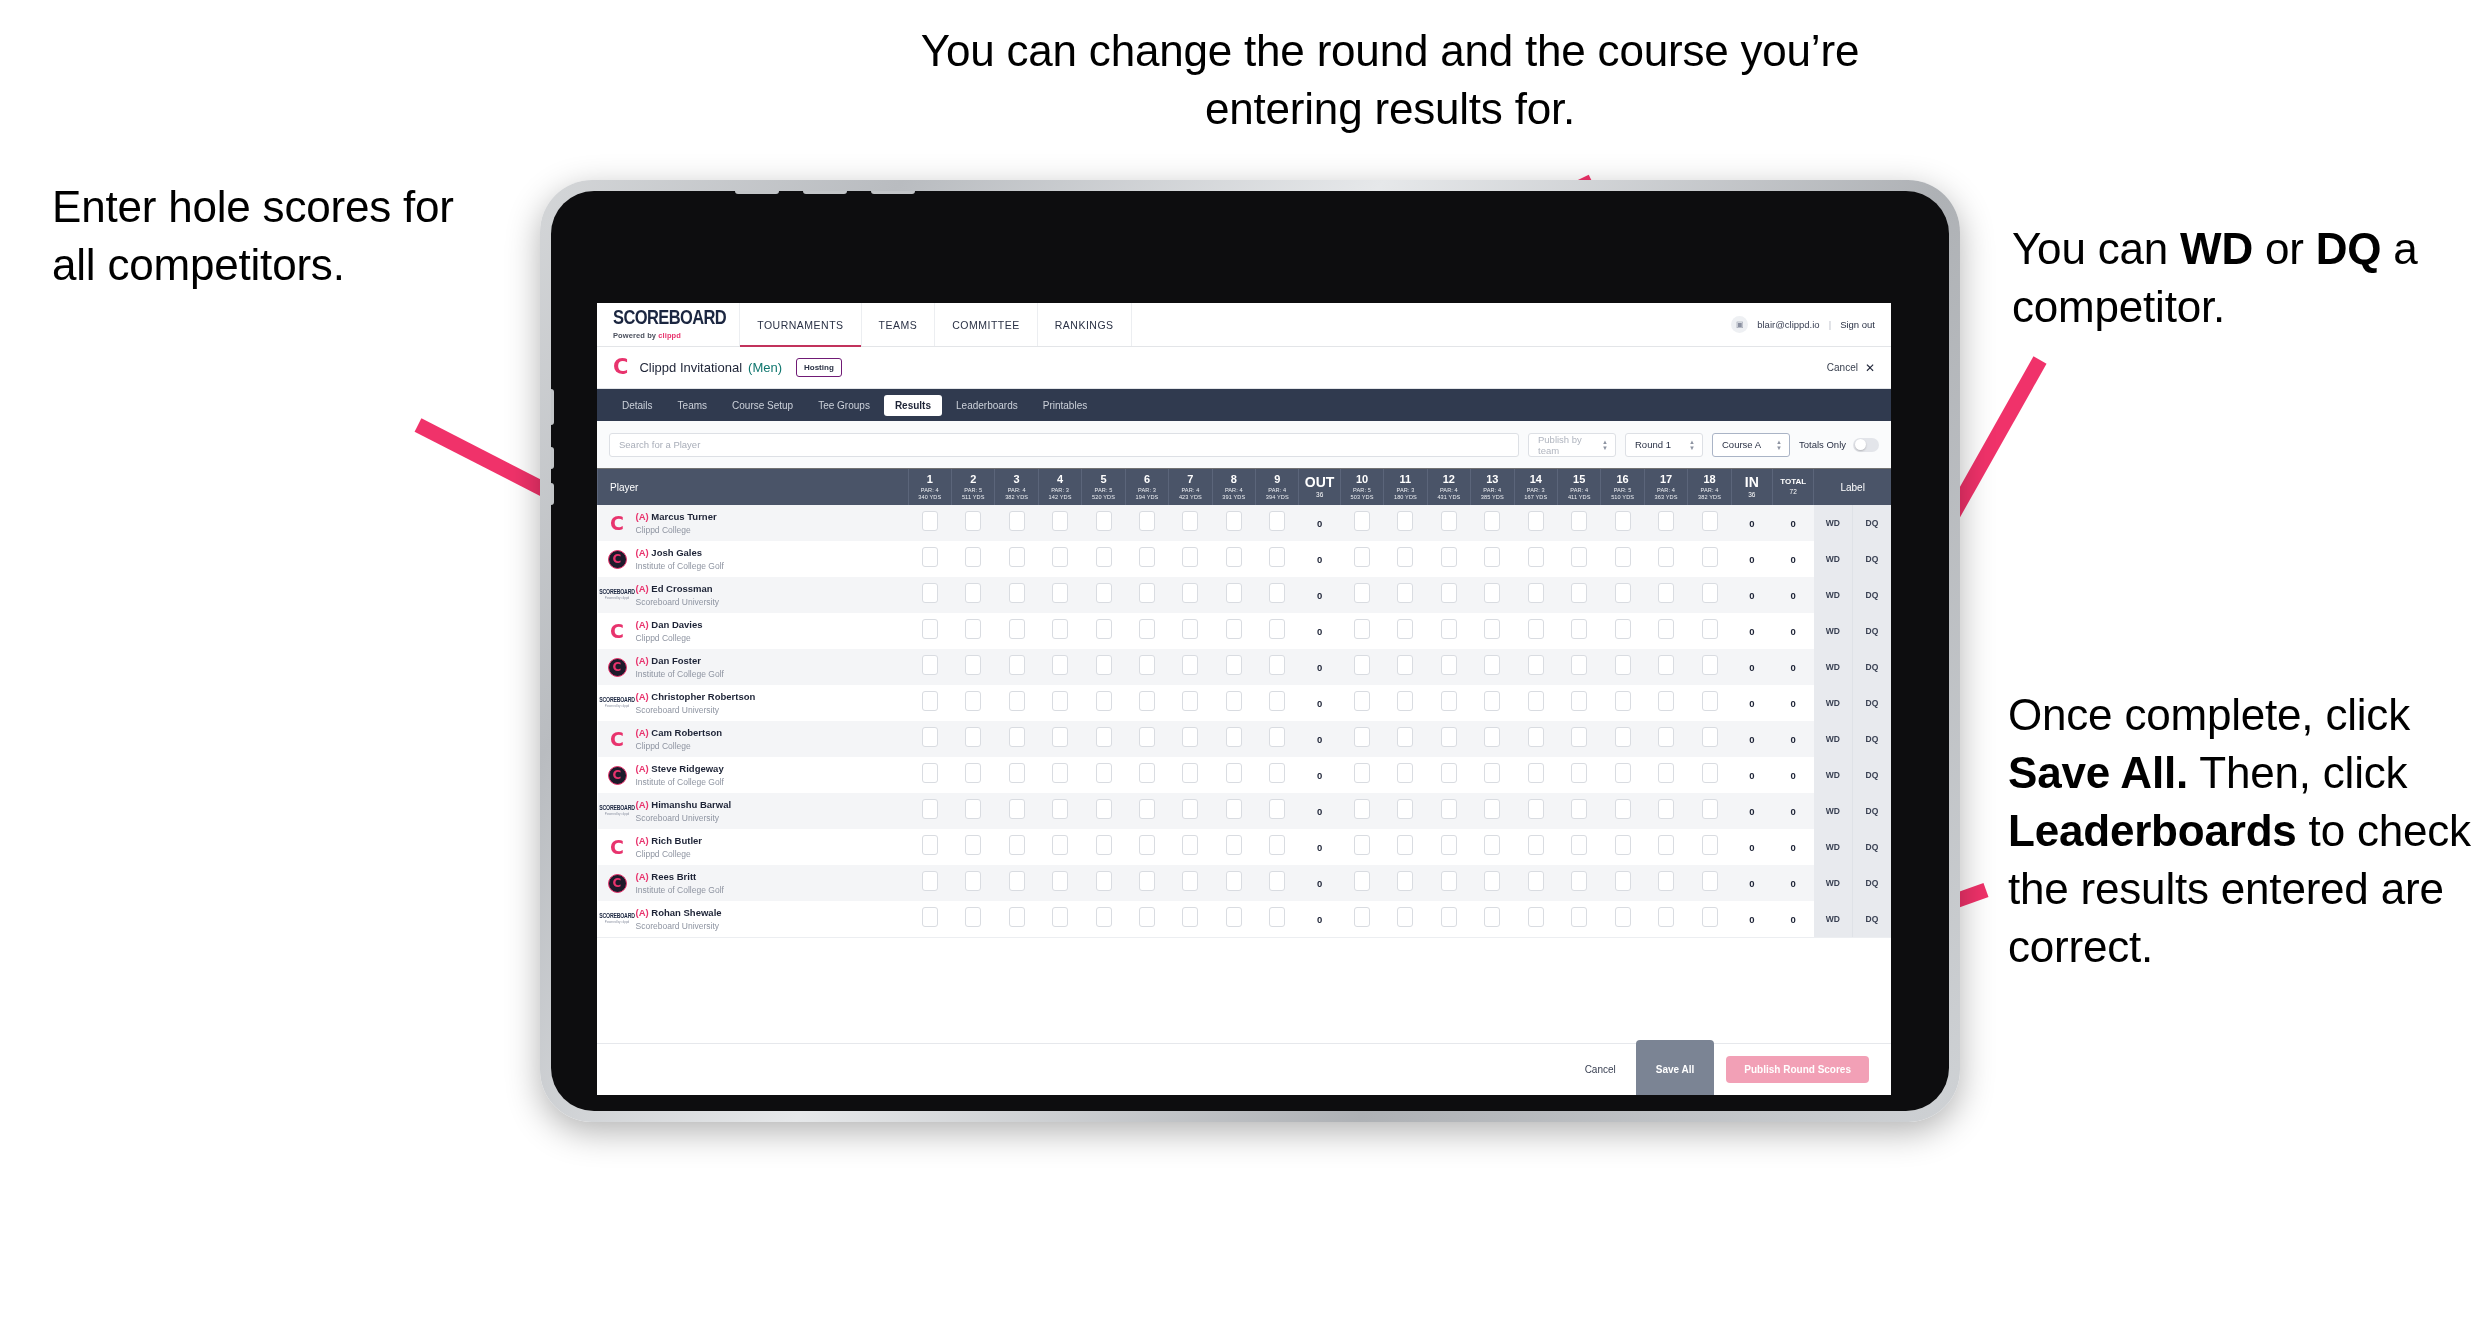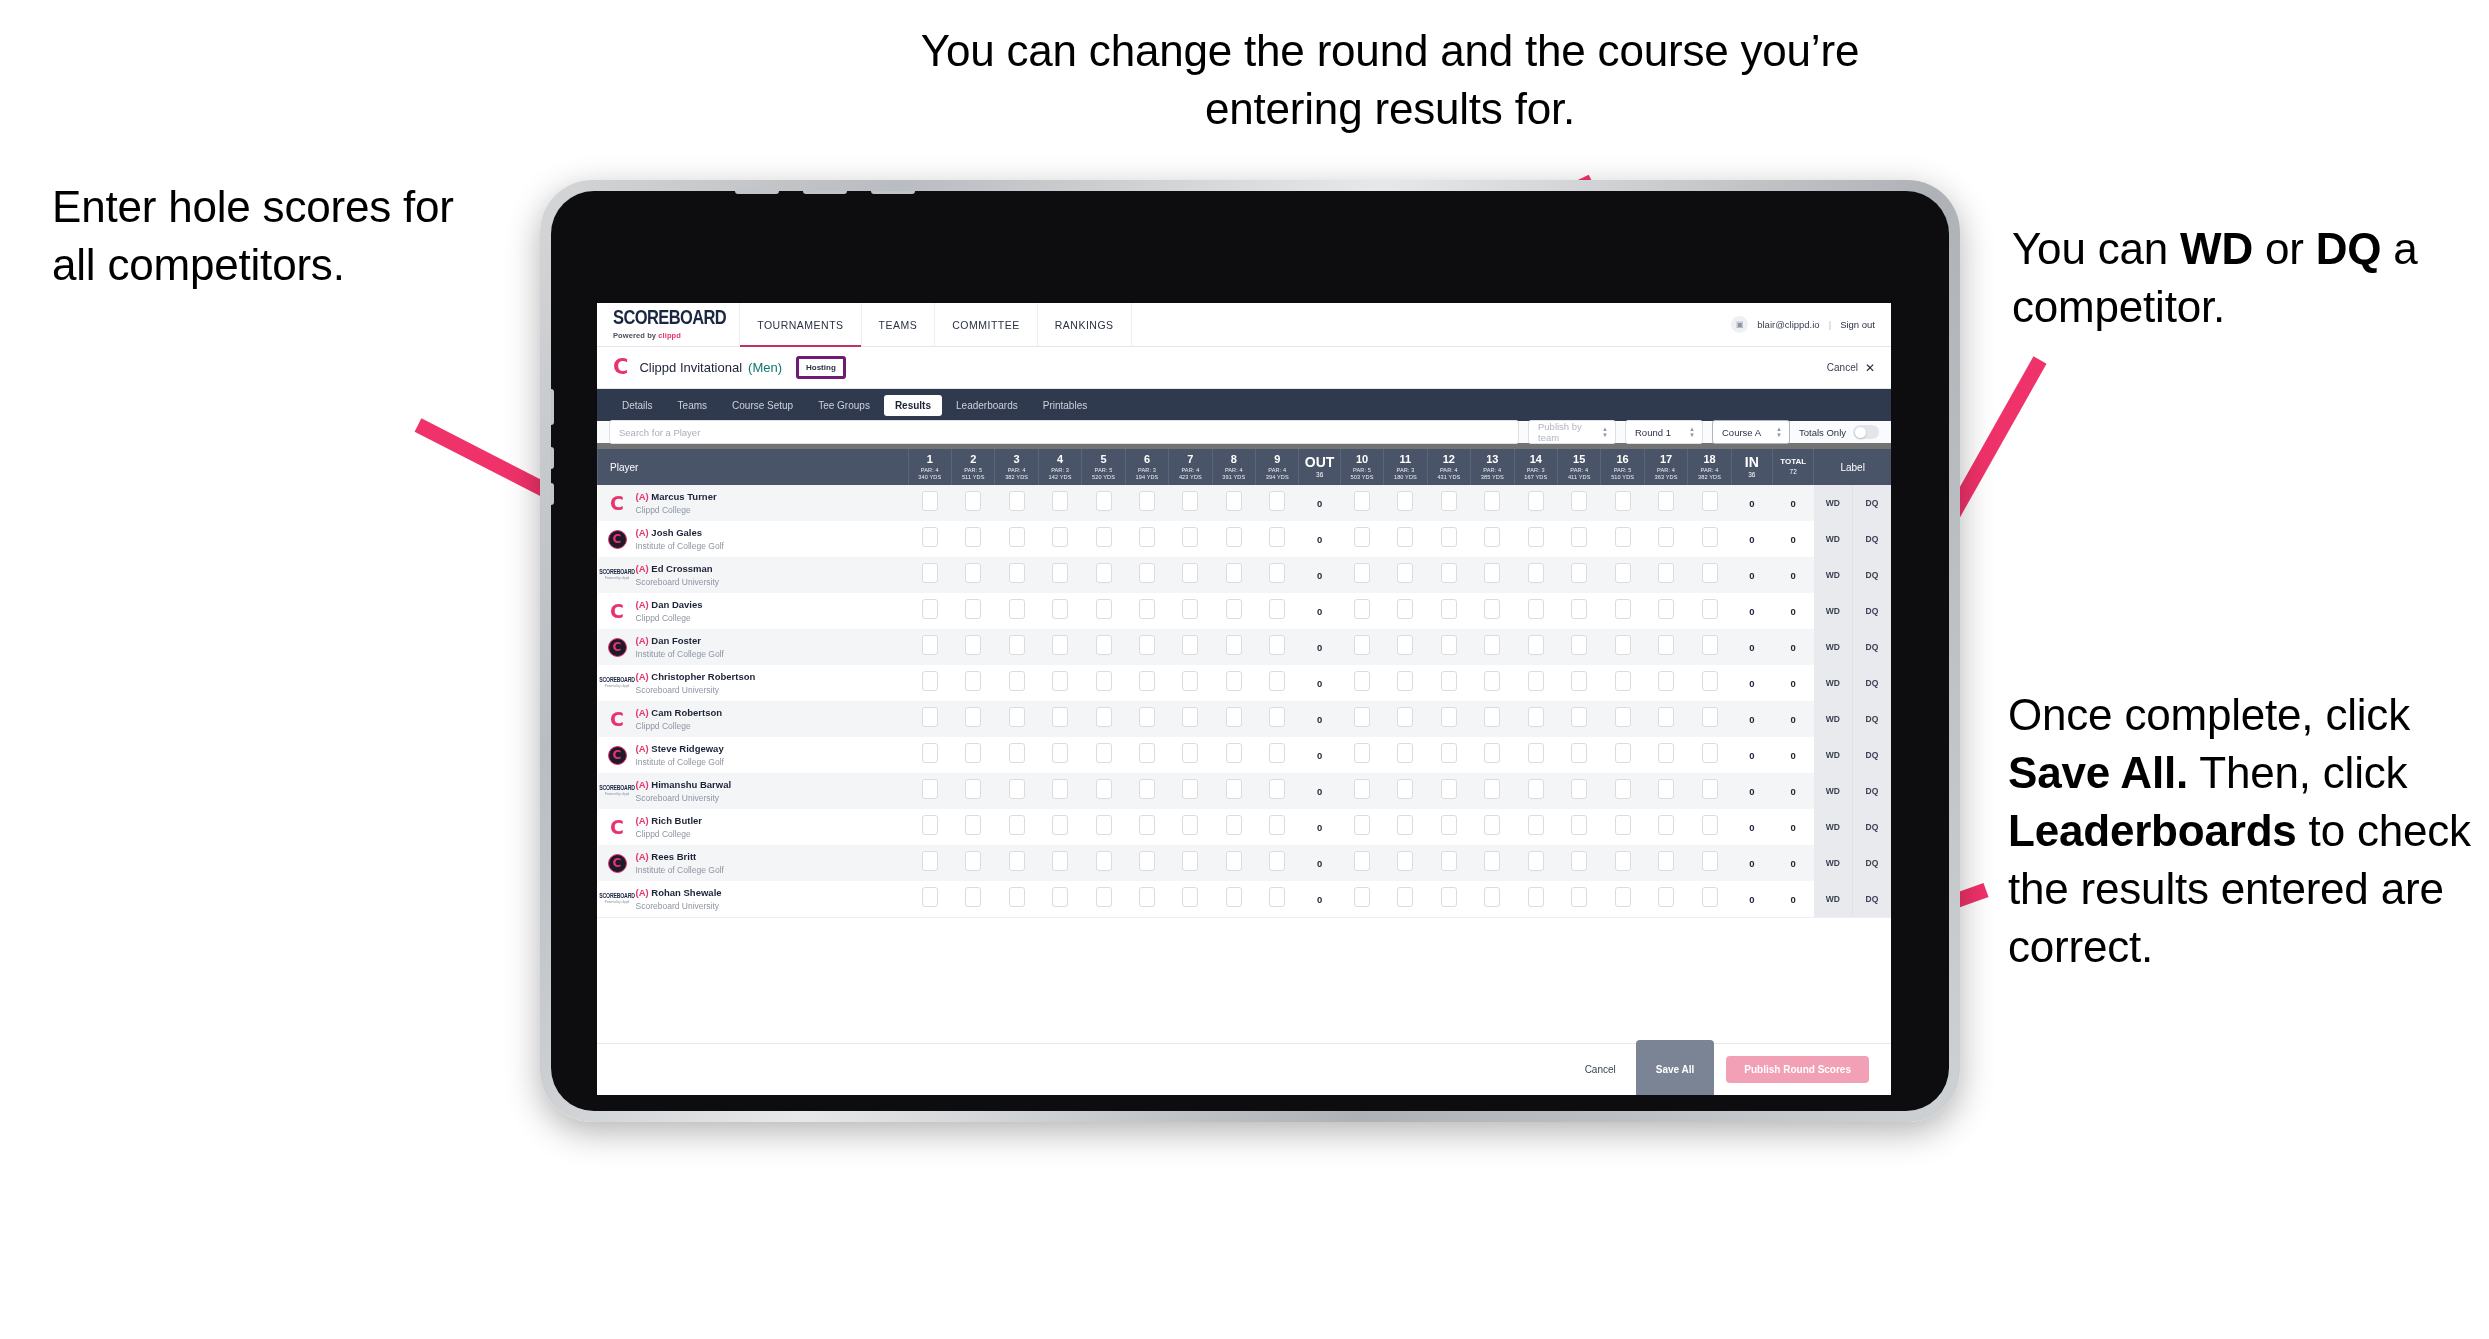--- a/index.html
+++ b/index.html
@@ -108,41 +108,41 @@
     padding: 0 16px; border-bottom: 1px solid #e3e5e8; flex: none;
   }
   .c-logo {
     font-size: 21px; font-weight: bold; color: #e8336d; line-height: 1;
     margin-right: 11px; font-family: "DejaVu Sans", sans-serif;
   }
   .t-name { font-size: 13px; color: #1d2336; }
   .t-gender { font-size: 13px; color: #0f766e; margin-left: 6px; }
   .hosting-badge {
     margin-left: 14px; font-size: 8px; color: #2a3145; font-weight: bold;
-    border: 3px solid #701a75; border-radius: 3px; padding: 4px 7px; background: #fff;
+    border: 1px solid #701a75; border-radius: 3px; padding: 4px 7px; background: #fff;
   }
   .tbar-right { margin-left: auto; display: flex; align-items: center; gap: 7px; }
   .cancel-x { font-size: 10px; color: #39404f; }
   .x-glyph { font-size: 12px; color: #1d2336; }
 
   
   .subtabs {
     height: 32px; background: #303a4f; display: flex; align-items: center;
     padding: 0 14px; gap: 3px; flex: none;
   }
   .subtab {
     font-size: 10px; color: #ccd1da; padding: 5px 11px; border-radius: 3px;
     white-space: nowrap;
   }
   .subtab.active { background: #fff; color: #1d2336; font-weight: bold; }
 
   
   .filterbar {
-    height: 28px; background: #fafbfc; display: flex; align-items: center;
-    padding: 0 12px; gap: 9px; border-bottom: 6px solid #737373; flex: none;
+    height: 48px; background: #fafbfc; display: flex; align-items: center;
+    padding: 0 12px; gap: 9px; border-bottom: 1px solid #737373; flex: none;
   }
   .search-input {
     flex: 1; height: 24px; border: 1px solid #dde0e5; border-radius: 3px;
     background: #fff; display: flex; align-items: center; padding: 0 9px;
     font-size: 9.5px; color: #a8adb8;
   }
   .select-box {
     height: 24px; border: 1px solid #dde0e5; border-radius: 3px; background: #fff;
     display: flex; align-items: center; justify-content: space-between;
     padding: 0 7px 0 9px; font-size: 9.5px; color: #2a3145; gap: 10px;

